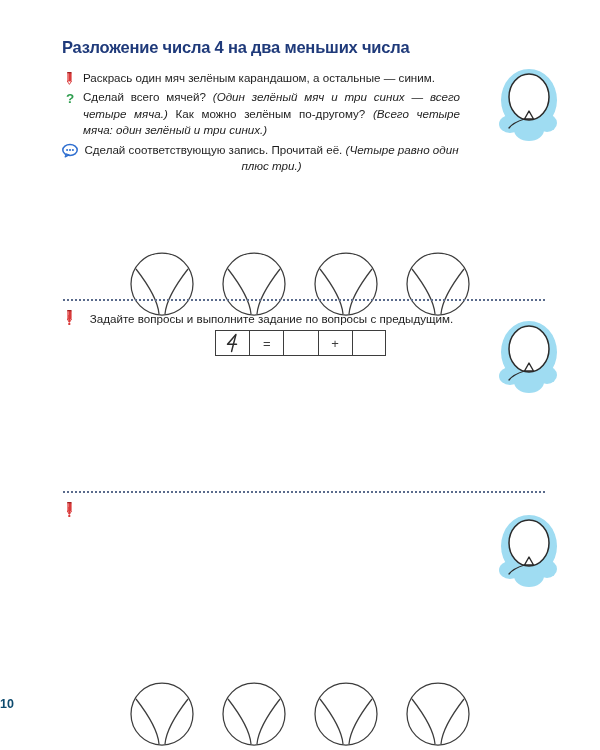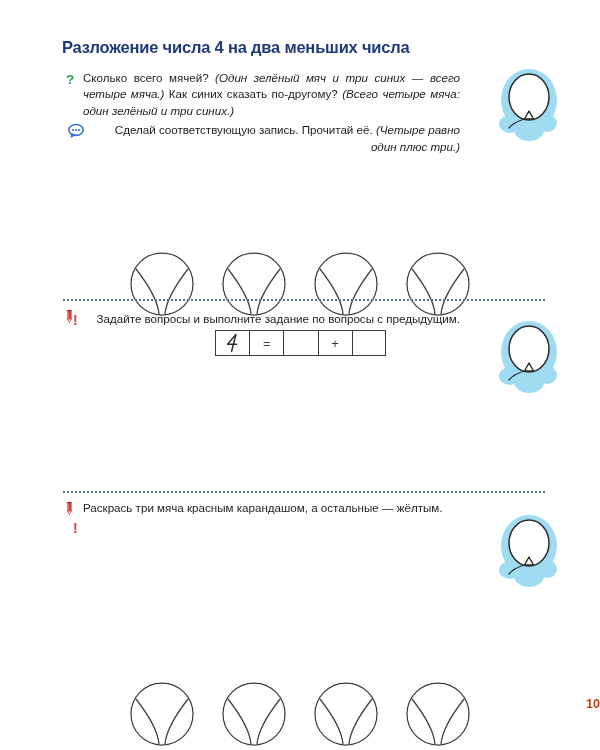--- a/index.html
+++ b/index.html
@@ -51,21 +51,21 @@
 
   .instr-line {
     position: relative;
     padding-left: 21px;
     font-size: 11.6px;
     line-height: 16.4px;
     color: #1d1d1d;
     margin-bottom: 3px;
     text-align: justify;
   }
-  .instr-line.no-justify { text-align: right; margin-left: 6px; }
+  .instr-line.no-justify { text-align: center; }
 
   .instr-line .txt-italic { font-style: italic; }
 
   
   .bullet {
     position: absolute;
     left: 0;
     top: 1px;
     width: 16px;
     height: 15px;
@@ -145,40 +145,48 @@
   #balloon-2 { left: 498px; top: 318px; }
   #balloon-3 { left: 498px; top: 512px; }
   .balloon svg { display: block; }
 
   
   .page-number {
     position: absolute;
     left: 0;
     top: 697px;
     width: 600px;
-    text-align: right;
+    text-align: left;
     font-size: 12.5px;
     font-weight: bold;
-    color: #c2410c;
+    color: #0c4a6e;
   }
 </style>
 </head>
 <body>
 
 <div class="page">
 
   <div class="title">Разложение числа 4 на два меньших числа</div>
 
   <div class="block" id="block-1">
     <div class="instructions">
         <div class="instr-line"><span class="bullet">
             <svg width="16" height="15" viewBox="0 0 16 15">
+              <rect x="5.2" y="1.4" width="4.4" height="8.6" rx="1" fill="#d93a3a"></rect>
+              <rect x="5.2" y="1.4" width="1.5" height="8.6" fill="#f08a8a"></rect>
+              <path d="M5.2 10 L7.4 13.4 L9.6 10 Z" fill="#ffffff" stroke="#d93a3a" stroke-width="0.9"></path>
+              <rect x="5.2" y="0.9" width="4.4" height="1.3" rx="0.5" fill="#a02020"></rect>
+            </svg>
+          </span><span class="">Раскрась один мяч зелёным карандашом, а остальные — синим.</span></div>
+        <div class="instr-line"><span class="bullet">
+            <svg width="16" height="15" viewBox="0 0 16 15">
               <text x="4" y="12.6" font-family="Liberation Sans, sans-serif" font-size="13.5" font-weight="bold" fill="#2f9e4f">?</text>
             </svg>
-          </span><span class="">Сколько всего мячей? </span><span class="txt-italic">(Один зелёный мяч и три синих — всего четыре мяча.) </span><span class="">Как синих сказать по-другому? </span><span class="txt-italic">(Всего четыре мяча: один зелёный и три синих.)</span></div>
+          </span><span class="">Сделай всего мячей? </span><span class="txt-italic">(Один зелёный мяч и три синих — всего четыре мяча.) </span><span class="">Как можно зелёным по-другому? </span><span class="txt-italic">(Всего четыре мяча: один зелёный и три синих.)</span></div>
         <div class="instr-line no-justify"><span class="bullet">
             <svg width="16" height="15" viewBox="0 0 16 15">
               <ellipse cx="8" cy="7" rx="7.2" ry="5.6" fill="#ffffff" stroke="#2f6fd0" stroke-width="1.5"></ellipse>
               <path d="M4.5 11 L3.2 13.8 L7 11.8 Z" fill="#ffffff" stroke="#2f6fd0" stroke-width="1.3" stroke-linejoin="round"></path>
               <circle cx="5.1" cy="7" r="1.05" fill="#2f6fd0"></circle>
               <circle cx="8" cy="7" r="1.05" fill="#2f6fd0"></circle>
               <circle cx="10.9" cy="7" r="1.05" fill="#2f6fd0"></circle>
             </svg>
           </span><span class="">Сделай соответствующую запись. Прочитай её. </span><span class="txt-italic">(Четыре равно один плюс три.)</span></div>
       </div>
@@ -307,21 +315,21 @@
 
   <div class="block" id="block-3">
     <div class="instructions">
         <div class="instr-line"><span class="bullet">
             <svg width="16" height="15" viewBox="0 0 16 15">
               <rect x="5.2" y="1.4" width="4.4" height="8.6" rx="1" fill="#d93a3a"></rect>
               <rect x="5.2" y="1.4" width="1.5" height="8.6" fill="#f08a8a"></rect>
               <path d="M5.2 10 L7.4 13.4 L9.6 10 Z" fill="#ffffff" stroke="#d93a3a" stroke-width="0.9"></path>
               <rect x="5.2" y="0.9" width="4.4" height="1.3" rx="0.5" fill="#a02020"></rect>
             </svg>
-          </span><span class="">Раскрась три мяча красным карандашом, а остальные — жёлтым.</span></div>
+          </span></div>
         <div class="instr-line no-justify"><span class="bullet">
             <svg width="16" height="15" viewBox="0 0 16 15">
               <text x="5" y="12.8" font-family="Liberation Sans, sans-serif" font-size="14" font-weight="bold" fill="#d93a3a">!</text>
             </svg>
           </span></div>
       </div>
 
   </div>
   <div class="balloon" id="balloon-3">
       <svg width="62" height="82" viewBox="0 0 62 82">

